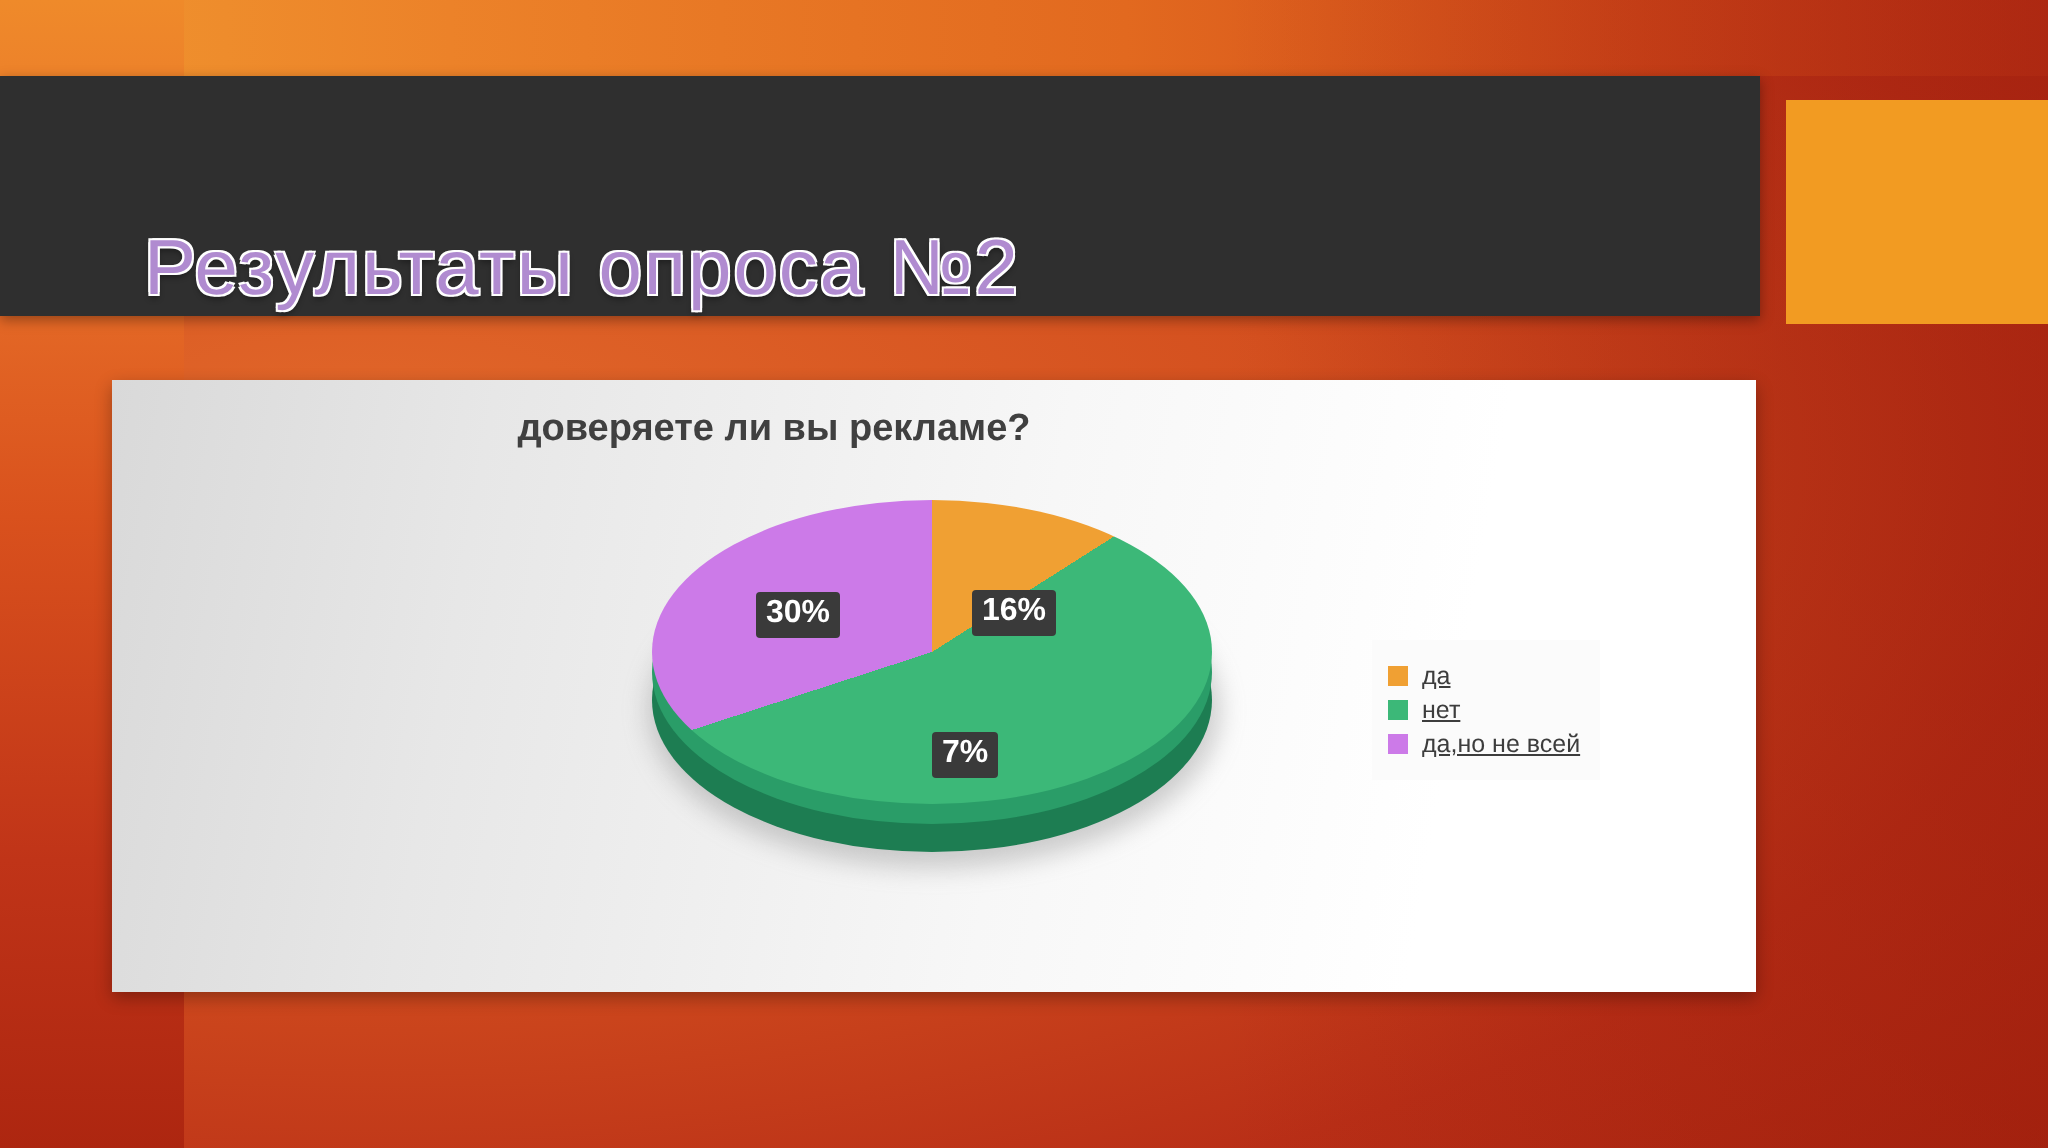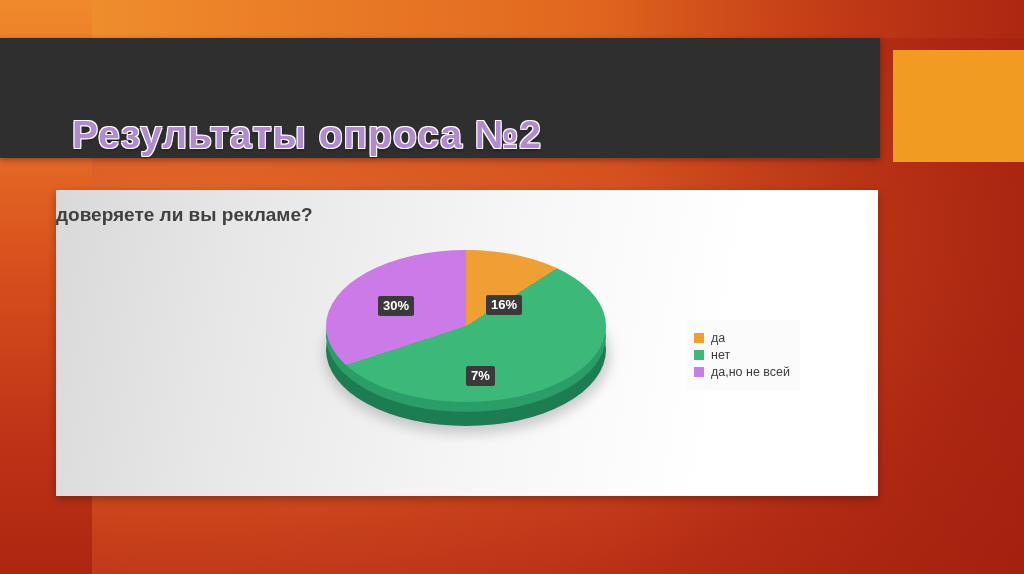--- a/index.html
+++ b/index.html
@@ -30,21 +30,21 @@
   }
   
   #title-bar{
     position:absolute;left:0;top:38px;width:880px;height:120px;
     background:#2f2f2f;
     box-shadow:0 2px 6px rgba(0,0,0,0.35);
   }
   #title-text{
     position:absolute;left:72px;top:75px;
     font-size:39px;
-    font-weight:bold;
+    font-weight:normal;
     color:#b08bd0;
     letter-spacing:1px;
     text-shadow:
       -1px -1px 0 #ffffff,
        1px -1px 0 #ffffff,
       -1px  1px 0 #ffffff,
        1px  1px 0 #ffffff,
        0 2px 3px rgba(0,0,0,0.45);
     white-space:nowrap;
   }
@@ -53,22 +53,22 @@
     background:#f29b22;
   }
   
   #chart-card{
     position:absolute;left:56px;top:190px;width:822px;height:306px;
     background:linear-gradient(100deg,#d9d9d9 0%, #e7e7e7 22%, #f7f7f7 55%, #ffffff 80%, #ffffff 100%);
     box-shadow:0 3px 8px rgba(0,0,0,0.3);
   }
   #chart-title{
     position:absolute;left:0;top:14px;width:620px;
-    text-align:left;
-    font-size:19px;font-weight:bold;color:#404040;
+    text-align:center;
+    font-size:19px;font-weight:bold;color:#404040;padding-left:21px;
   }
   
   #pie-wrap{
     position:absolute;left:262px;top:60px;width:296px;height:200px;
   }
   .pie-shadow{
     position:absolute;left:6px;top:26px;width:286px;height:158px;
     border-radius:50%;
     background:rgba(120,120,120,0.35);
     filter:blur(6px);
@@ -85,41 +85,41 @@
     background:#2a9d68;
   }
   .pie-top{
     position:absolute;left:8px;top:0px;width:280px;height:152px;
     border-radius:50%;
   }
   .lbl{
     position:absolute;
     background:#3a3a3a;
     color:#ffffff;
-    font-size:13px;
+    font-size:16px;
     font-weight:bold;
     padding:2px 5px 3px 5px;
     border-radius:2px;
     white-space:nowrap;
   }
   
   #legend{
     position:absolute;left:630px;top:130px;
     background:#fbfbfb;
     padding:8px 10px 8px 8px;
   }
   .legend-row{
     display:flex;align-items:center;
     margin:3px 0;
   }
   .legend-swatch{
     width:10px;height:10px;margin-right:7px;flex:none;
   }
   .legend-text{
-    font-size:12.5px;color:#3d3d3d;white-space:nowrap;
+    font-size:12.5px;color:#3d3d3d;white-space:nowrap;text-decoration:underline;
   }
 </style>
 </head>
 <body>
 
 <div id="bg-base"></div>
 <div id="bg-top-strip"></div>
 <div id="bg-left-band"></div>
 <div id="bg-dark-vign"></div>
 

